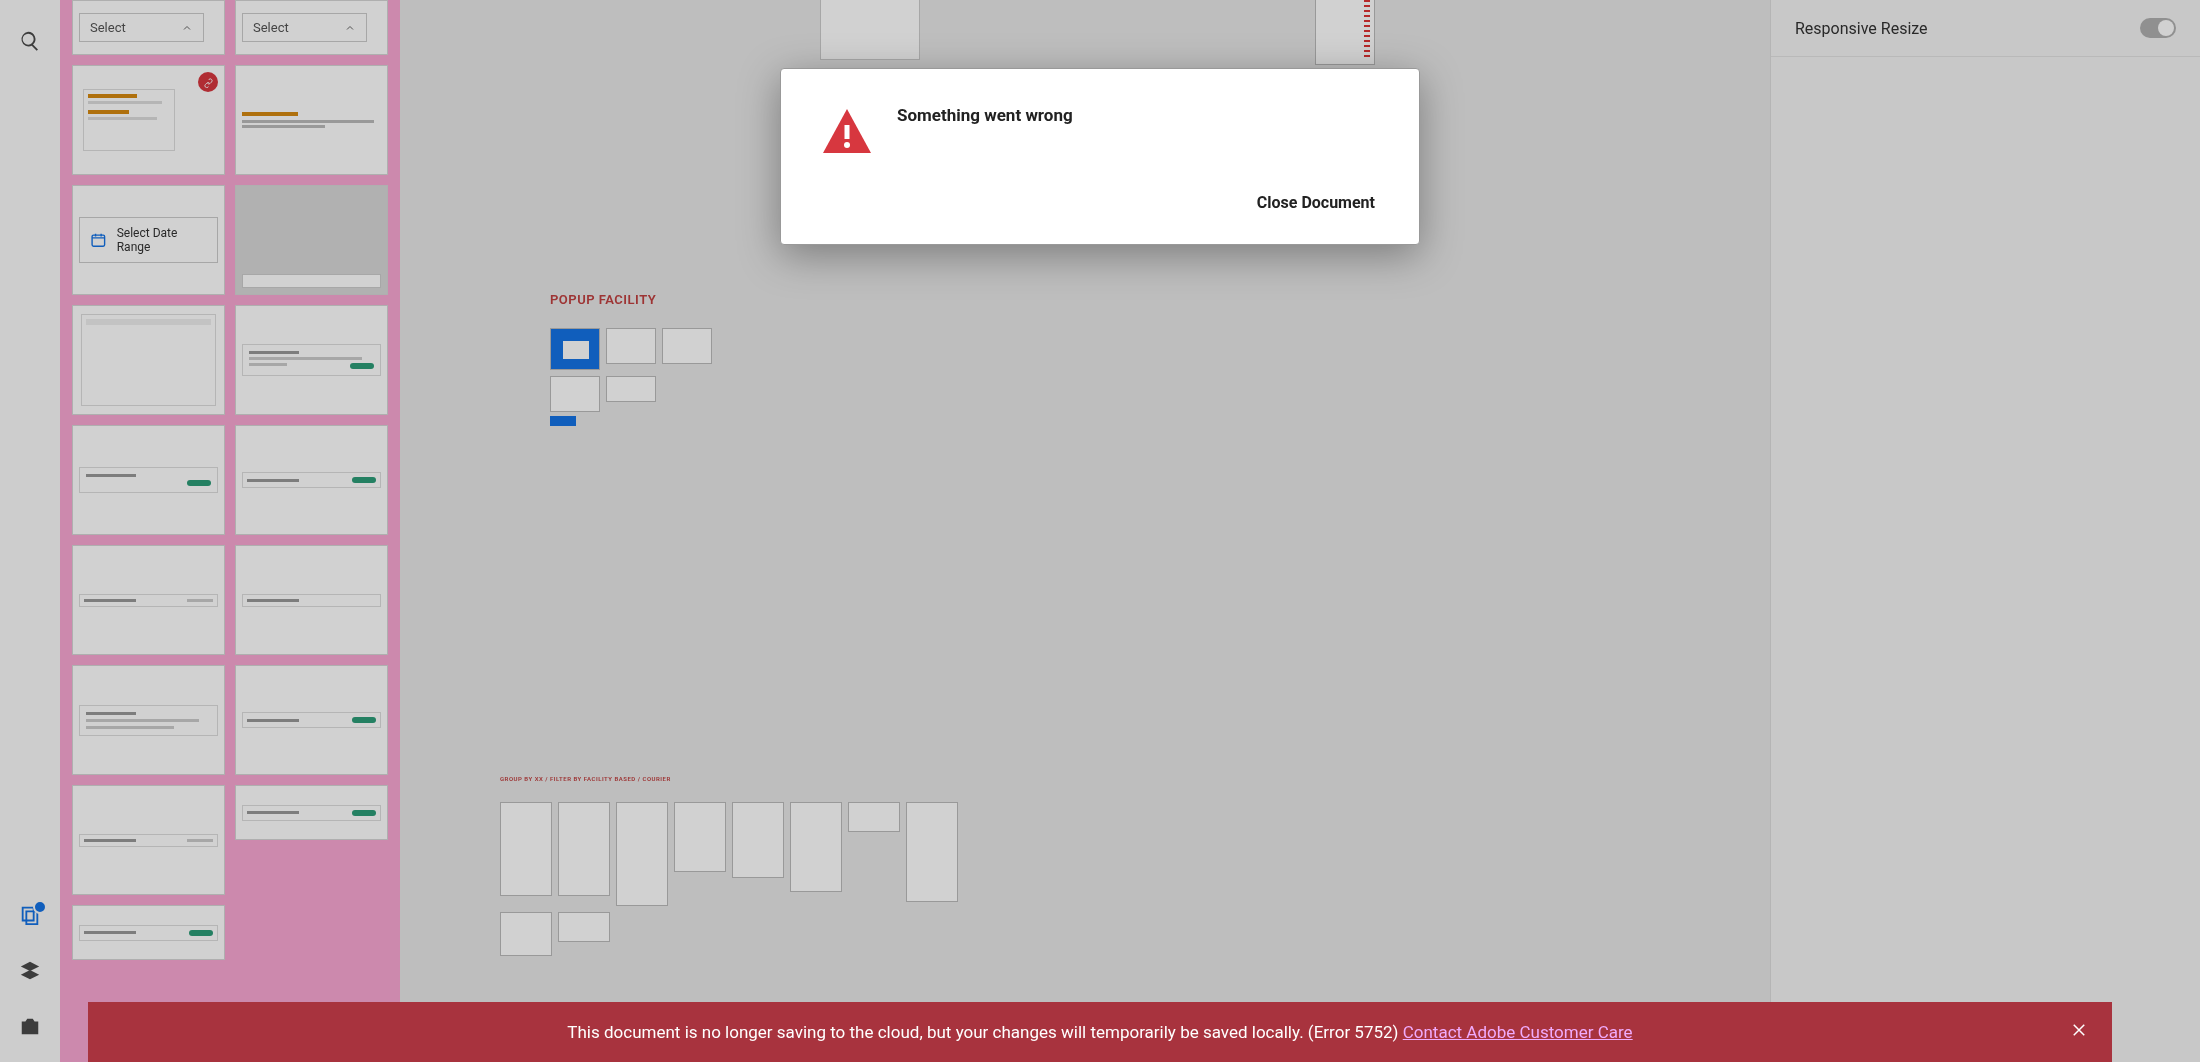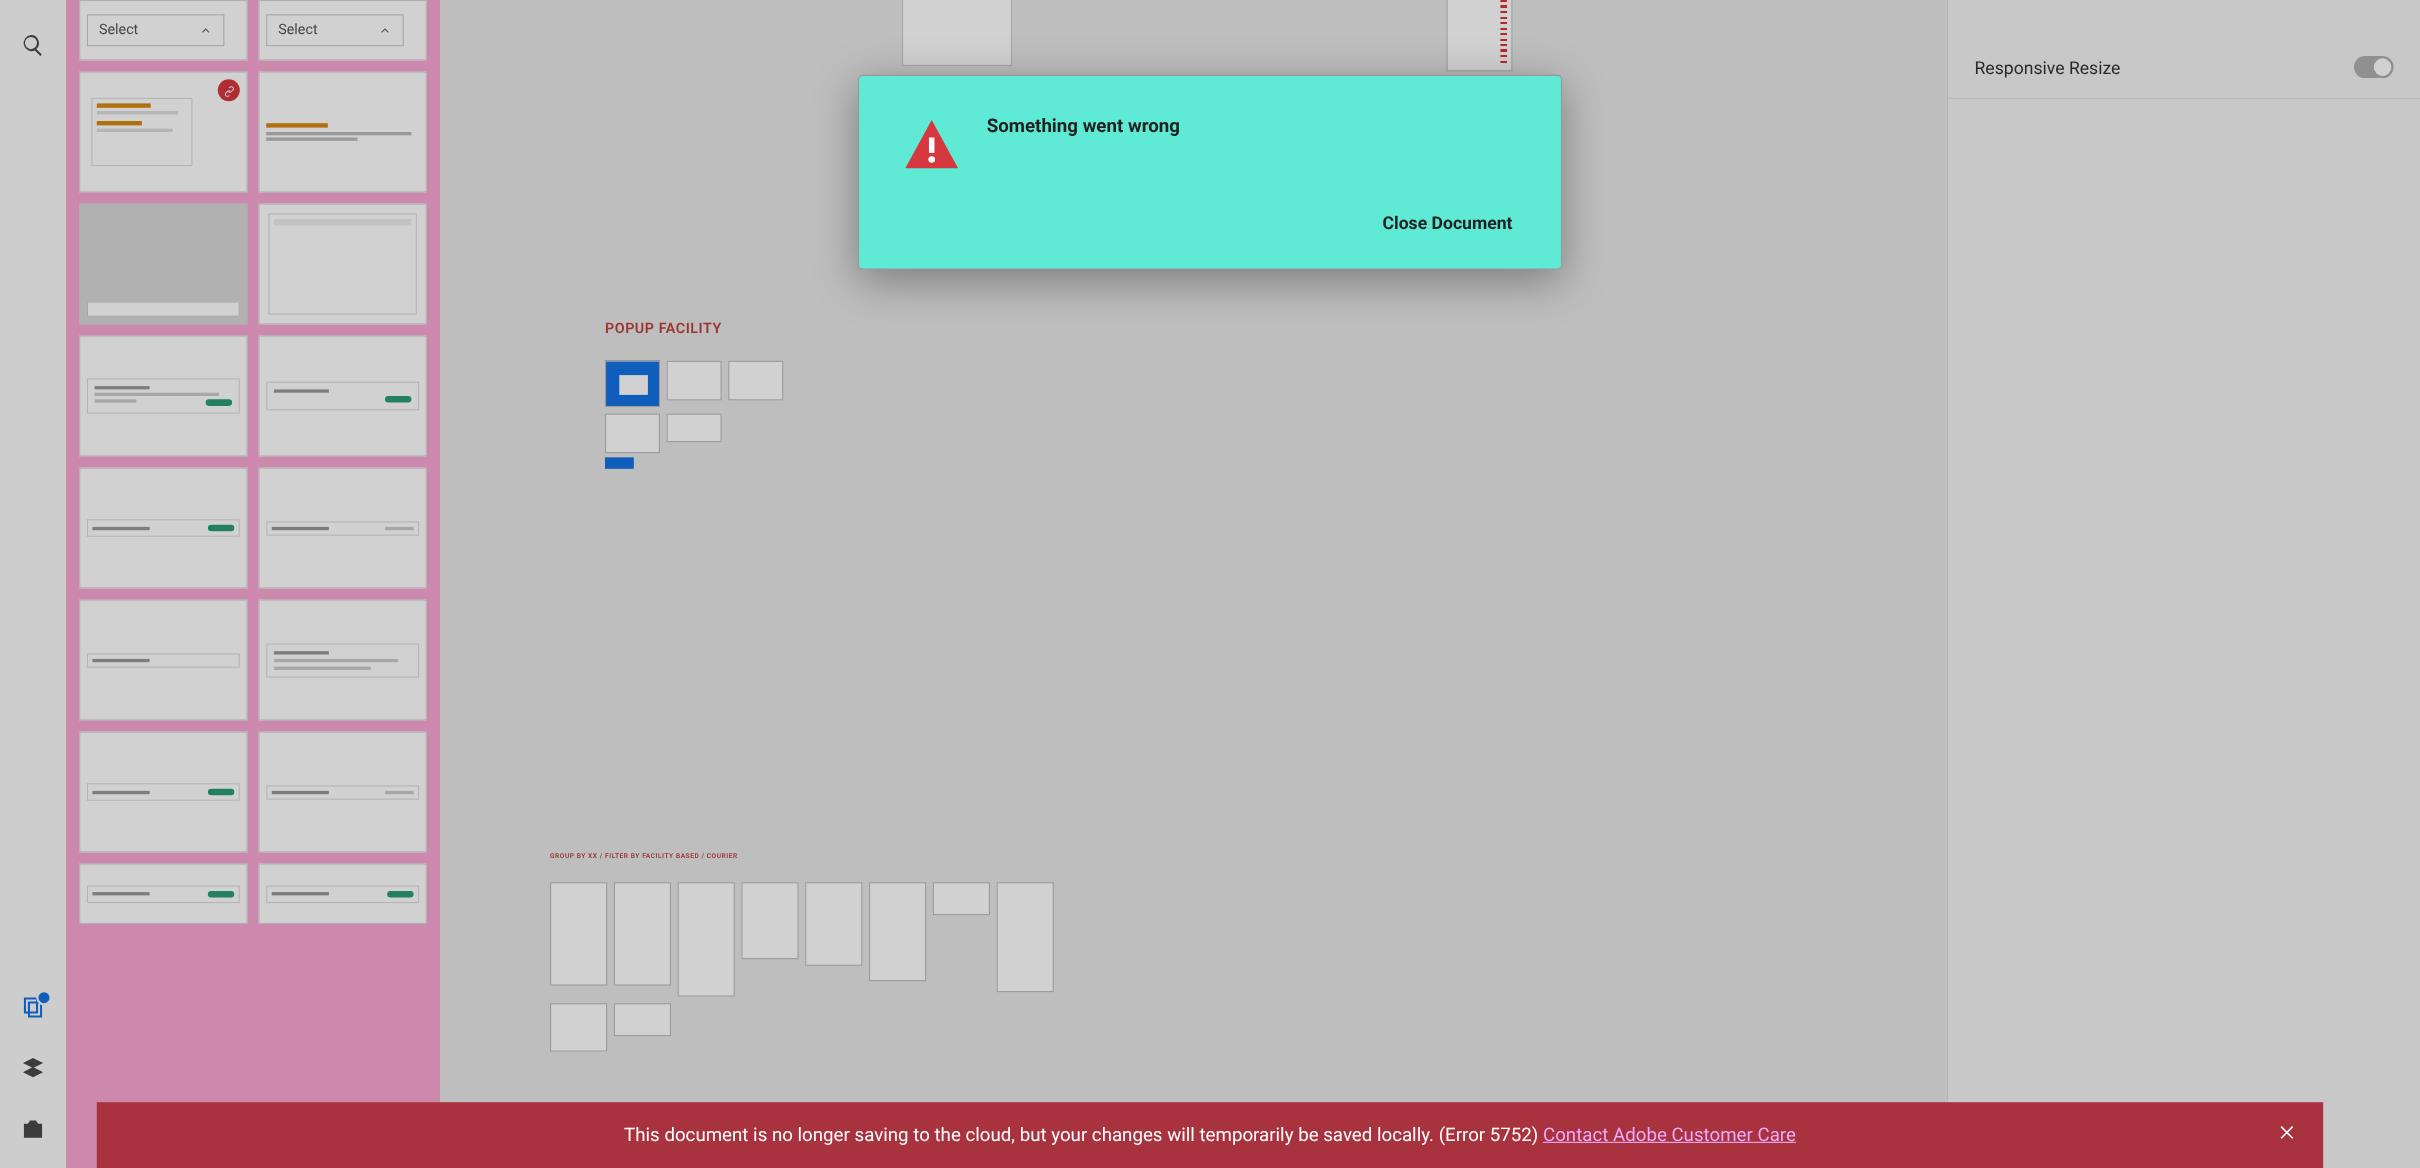--- a/index.html
+++ b/index.html
@@ -97,21 +97,21 @@
   right: 0; top: 0; bottom: 0;
   width: 430px;
   background: #f4f4f4;
   border-left: 1px solid #ddd;
   z-index: 4;
 }
 .props-row {
   display:flex; align-items:center; justify-content:space-between;
   padding: 18px 24px;
   border-bottom:1px solid #e2e2e2;
-  font-size:16px; color:#333;margin-top:33px;
+  font-size:16px; color:#333;
 }
 .props-section-header {
   padding: 14px 24px 8px;
   font-size:12px; letter-spacing:1px; color:#8a8a8a; font-weight:600;
   border-bottom:1px solid #e2e2e2;
 }
 .props-section-header.noborder{border-bottom:none;}
 .opacity-row { padding: 10px 24px 24px; border-bottom:1px solid #e2e2e2;}
 .opacity-label { font-size:13px; color:#555; margin-bottom:14px;}
 .opacity-ctrl { display:flex; align-items:center; gap:16px;}
@@ -124,21 +124,21 @@
 .toggle::after{content:""; position:absolute; right:2px; top:2px; width:16px; height:16px; background:#fff; border-radius:50%;}
 
 
 .dim-overlay {
   position:absolute; inset:0; background:rgba(0,0,0,0.18); z-index:10;
 }
 
 
 .modal {
   position:absolute; left:50%; top:68px; transform:translateX(-50%);
-  width:640px; background:#5eead4; border:1px solid #999; border-radius:4px;
+  width:640px; background:#ffffff; border:1px solid #999; border-radius:4px;
   box-shadow: 0 10px 40px rgba(0,0,0,0.35);
   z-index:20; padding: 36px 40px 26px;
 }
 .modal-body { display:flex; gap:24px; }
 .modal-icon svg { width:52px; height:52px; }
 .modal-title { font-size:17px; font-weight:700; color:#222; margin-bottom:16px;}
 .modal-text { font-size:15px; color:#333; line-height:1.45;}
 .modal-text a { color:#1473e6; text-decoration:underline;}
 .modal-actions { display:flex; justify-content:flex-end; margin-top:26px;}
 .modal-btn { font-size:16px; font-weight:700; color:#222; background:none; border:none; cursor:pointer; padding:6px 4px;}
@@ -217,20 +217,29 @@
         <div style="height:3px;width:90%;background:#ddd;margin-bottom:6px;"></div>
         <div style="height:4px;width:50%;background:#d68910;margin-bottom:3px;"></div>
         <div style="height:3px;width:85%;background:#ddd;"></div>
       </div>
     </div>
 
     <div class="thumb" style="justify-content:center;">
       <div style="height:4px;width:40%;background:#d68910;margin-bottom:4px;"></div>
       <div style="height:3px;width:95%;background:#bbb;margin-bottom:2px;"></div>
       <div style="height:3px;width:60%;background:#bbb;"></div>
+    </div>
+    <div class="thumb">
+      <div class="thumb-daterange">
+        <svg width="18" height="18" viewBox="0 0 24 24">
+            <rect x="3" y="5" width="18" height="16" rx="2" fill="none" stroke="#1473e6" stroke-width="2"></rect>
+            <path d="M3 9h18M8 3v4M16 3v4" stroke="#1473e6" stroke-width="2"></path>
+          </svg>
+        <span>Select Date Range</span>
+      </div>
     </div>
 
     <div class="thumb" style="background:#d8d8d8;">
         <div style="height:14px;background:#fff;border:1px solid #ccc;margin-top:auto;"></div>
       </div>
     <div class="thumb" style="padding:8px;">
       <div style="flex:1;background:#fff;border:1px solid #ddd;display:grid;grid-template-columns:repeat(7,1fr);gap:1px;padding:4px;">
         <div style="grid-column:1/-1;height:6px;background:#eee;"></div>
       </div>
     </div>

